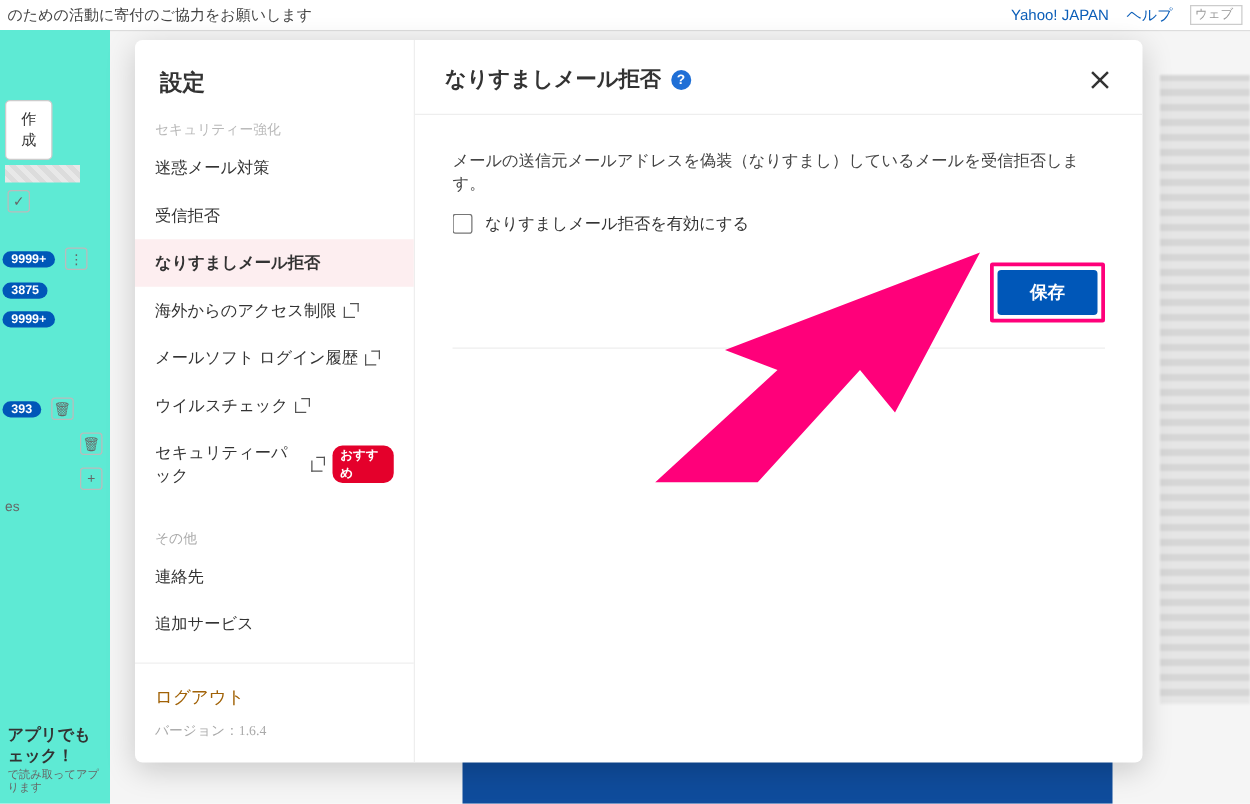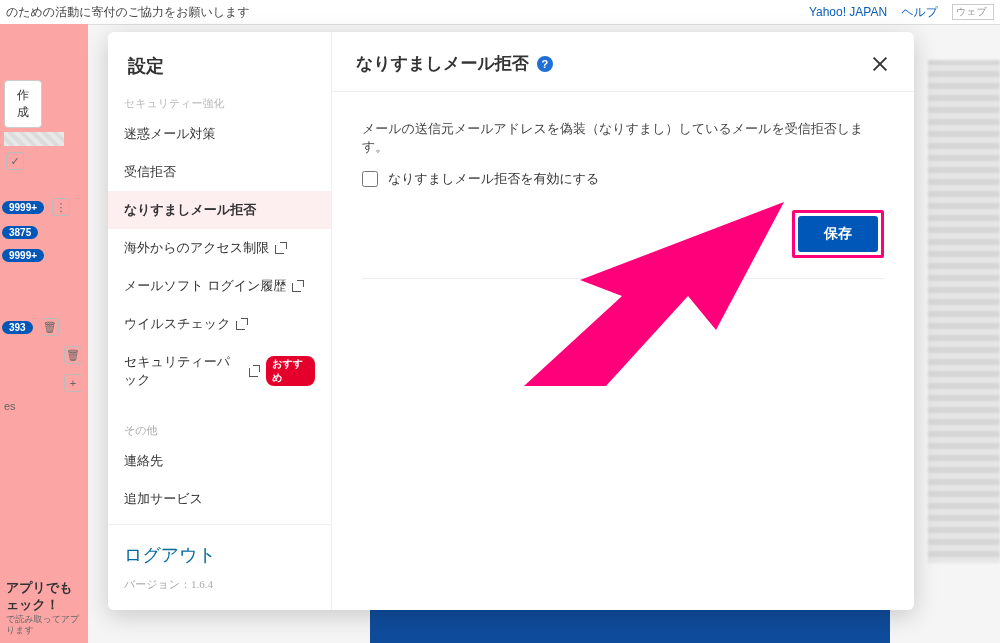--- a/index.html
+++ b/index.html
@@ -33,21 +33,21 @@
   .bg-header .searchbox {
     width:42px; height:16px; background:#fff; border:1px solid #ccc;
     font-size:10px; color:#999; padding:0 3px; line-height:14px; overflow:hidden;
   }
 
   .bg-left {
     position:absolute;
     top:24px; left:0;
     width:88px;
     bottom:0;
-    background:#fca5a5;
+    background:#5eead4;
     padding-top:16px;
     filter: blur(0.3px);
   }
   .bg-left .row { display:flex; align-items:center; gap:4px; padding:2px 2px; margin-bottom:6px; }
   .badge {
     display:inline-block;
     background:#0057b8;
     color:#fff;
     border-radius:10px;
     font-size:10px;
@@ -135,21 +135,21 @@
     content:""; position:absolute; right:0; top:0;
     width:6px;height:6px;border:1.3px solid #555;border-bottom:none;border-left:none;
   }
   .recommend-badge{
     background:#e4002b;color:#fff;font-size:10px;border-radius:8px;padding:1px 6px;font-weight:700;
   }
   .nav-footer {
     padding:14px 16px 18px 16px;
     border-top:1px solid #f0f0f0;
   }
-  .nav-footer .logout { font-size:18px; color:#0369a1; padding:4px 0; cursor:pointer; }
+  .nav-footer .logout { font-size:14px; color:#a16207; padding:4px 0; cursor:pointer; }
   .nav-footer .version { font-size:11px; color:#aaa; padding-top:6px;font-family:Liberation Serif, serif; }
 
   .settings-content {
     flex:1;
     display:flex; flex-direction:column;
   }
   .content-header {
     display:flex; align-items:center; justify-content:space-between;
     padding:20px 24px 16px 24px;
     border-bottom:1px solid #eee;

